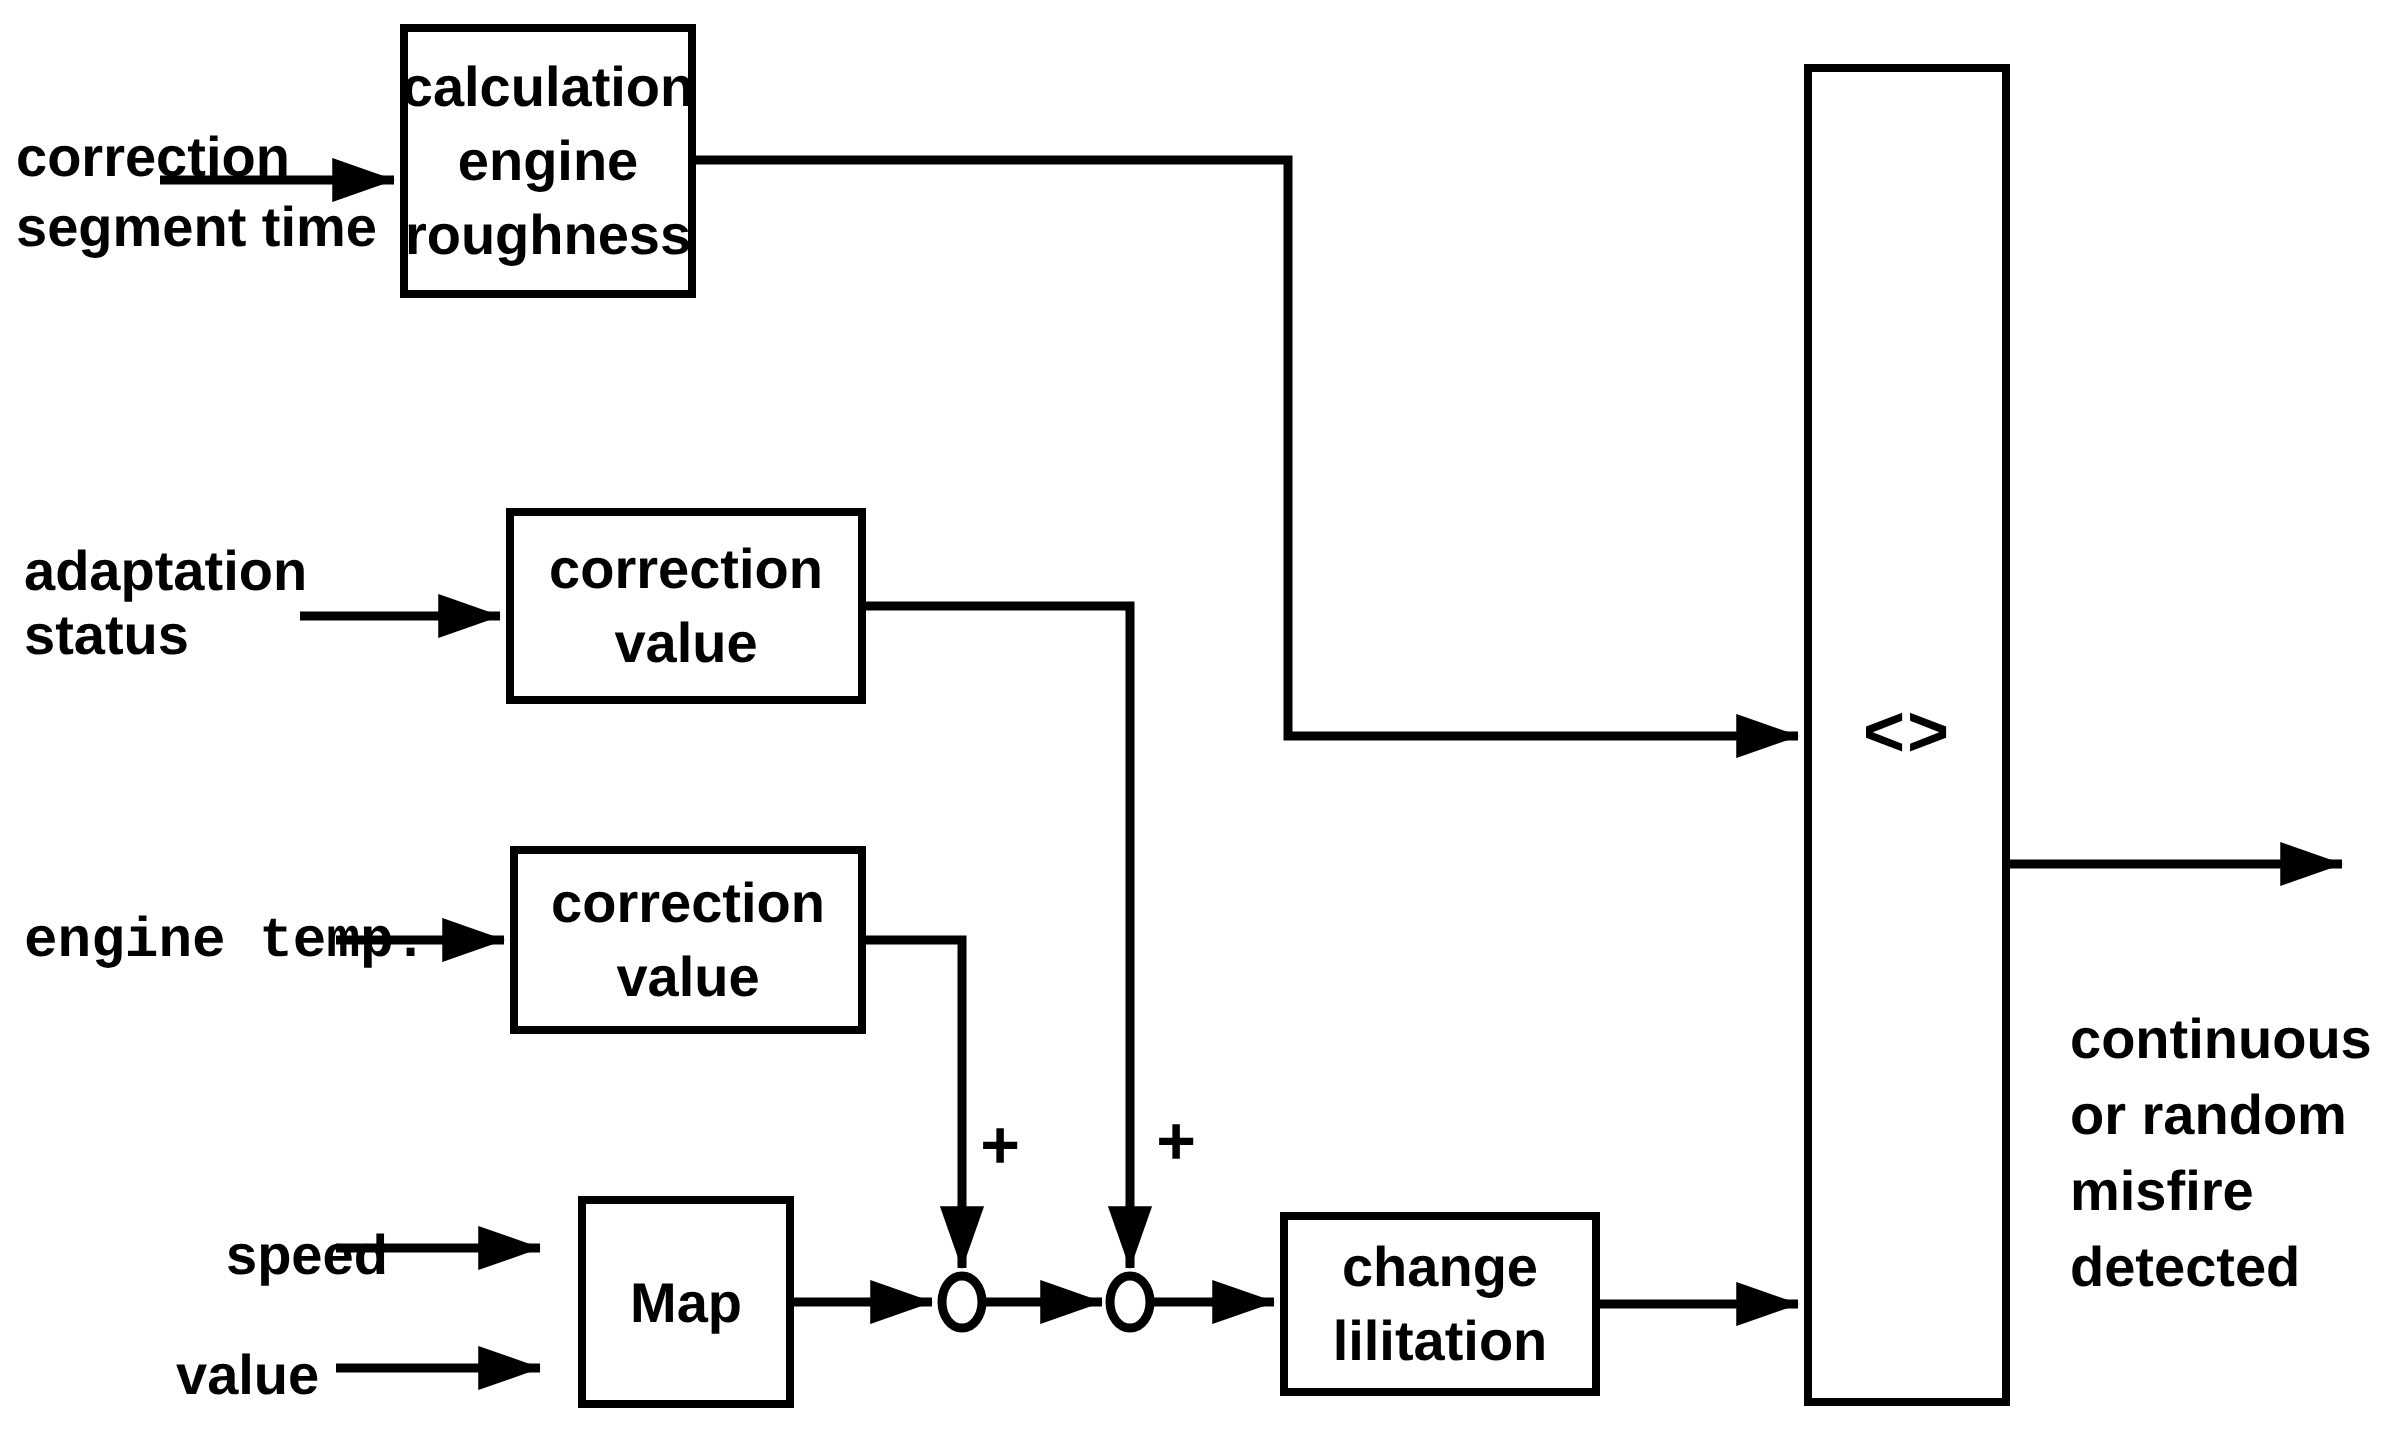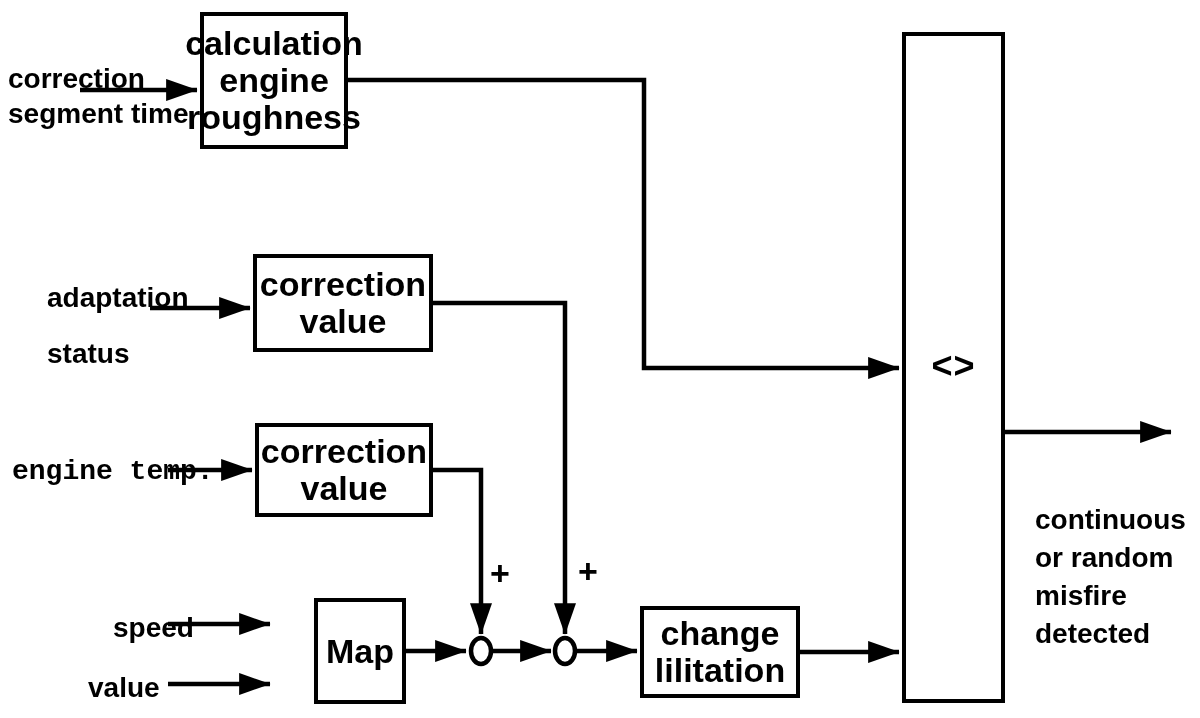--- a/index.html
+++ b/index.html
@@ -12,27 +12,27 @@
   }
   .wires { position:absolute; left:0; top:0; width:1200px; height:718px; }
   .wire { stroke:var(--ink); stroke-width:4.5; fill:none; }
   .junction { fill:var(--background); stroke:var(--ink); stroke-width:4.5; }
   marker polygon { fill:var(--ink); }
   .box {
     position:absolute; box-sizing:border-box;
     border:4px solid var(--ink); background:var(--background);
     display:flex; align-items:center; justify-content:center;
     text-align:center; white-space:pre-line;
-    font-size:34px; line-height:37px;
+    font-size:28px; line-height:37px;
   }
   .lbl {
     position:absolute; white-space:pre-line;
     font-size:28px; line-height:35px;
   }
-  .lbl.lh40 { line-height:56px;margin-left:35px; }
+  .lbl.lh40 { line-height:32px; }
   .lbl.lh38 { line-height:38px; }
   .plus {
     position:absolute; width:24px; text-align:center;
     font-size:34px; line-height:34px;
   }
   .cmp-symbol {
     position:absolute; left:902px; top:346px; width:103px; height:40px;
     display:flex; align-items:center; justify-content:center;
     font-size:36px; letter-spacing:1px;
   }
@@ -76,21 +76,21 @@
   <div class="lbl" style="left:113px; top:610px;">speed</div>
   <div class="lbl" style="left:88px; top:670px;">value</div>
 
   <div class="box" style="left:200px; top:12px; width:148px; height:137px;">calculation
 engine
 roughness</div>
   <div class="box" style="left:253px; top:254px; width:180px; height:98px;">correction
 value</div>
   <div class="box" style="left:255px; top:423px; width:178px; height:94px;">correction
 value</div>
-  <div class="box" style="left:314px; top:598px; width:92px; height:106px;">Map</div>
+  <div class="box" style="left:289px; top:598px; width:108px; height:106px;">Map</div>
   <div class="box" style="left:640px; top:606px; width:160px; height:92px;">change
 lilitation</div>
   <div class="box" style="left:902px; top:32px; width:103px; height:671px;"></div>
   <div class="cmp-symbol">&lt;&gt;</div>
 
   <div class="plus" style="left:488px; top:556px;">+</div>
   <div class="plus" style="left:576px; top:554px;">+</div>
 
   <div class="lbl lh38" style="left:1035px; top:461px;margin-top:40px;">continuous
 or random

